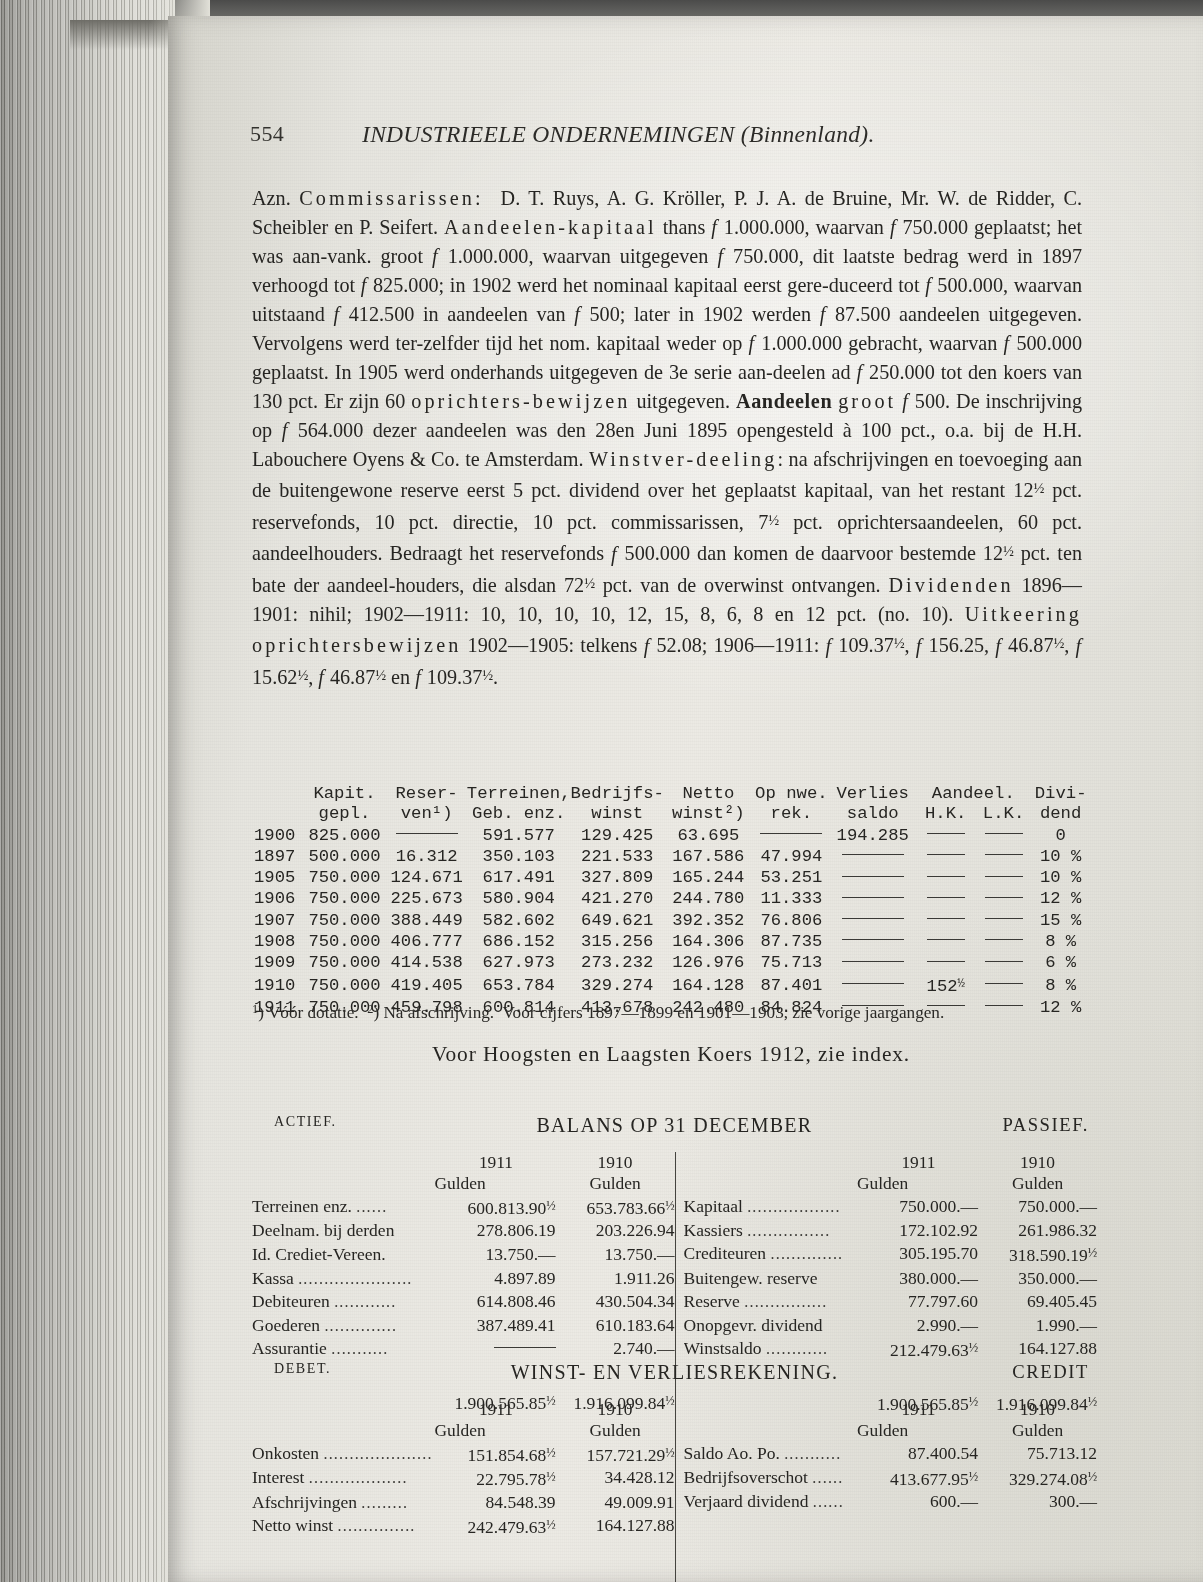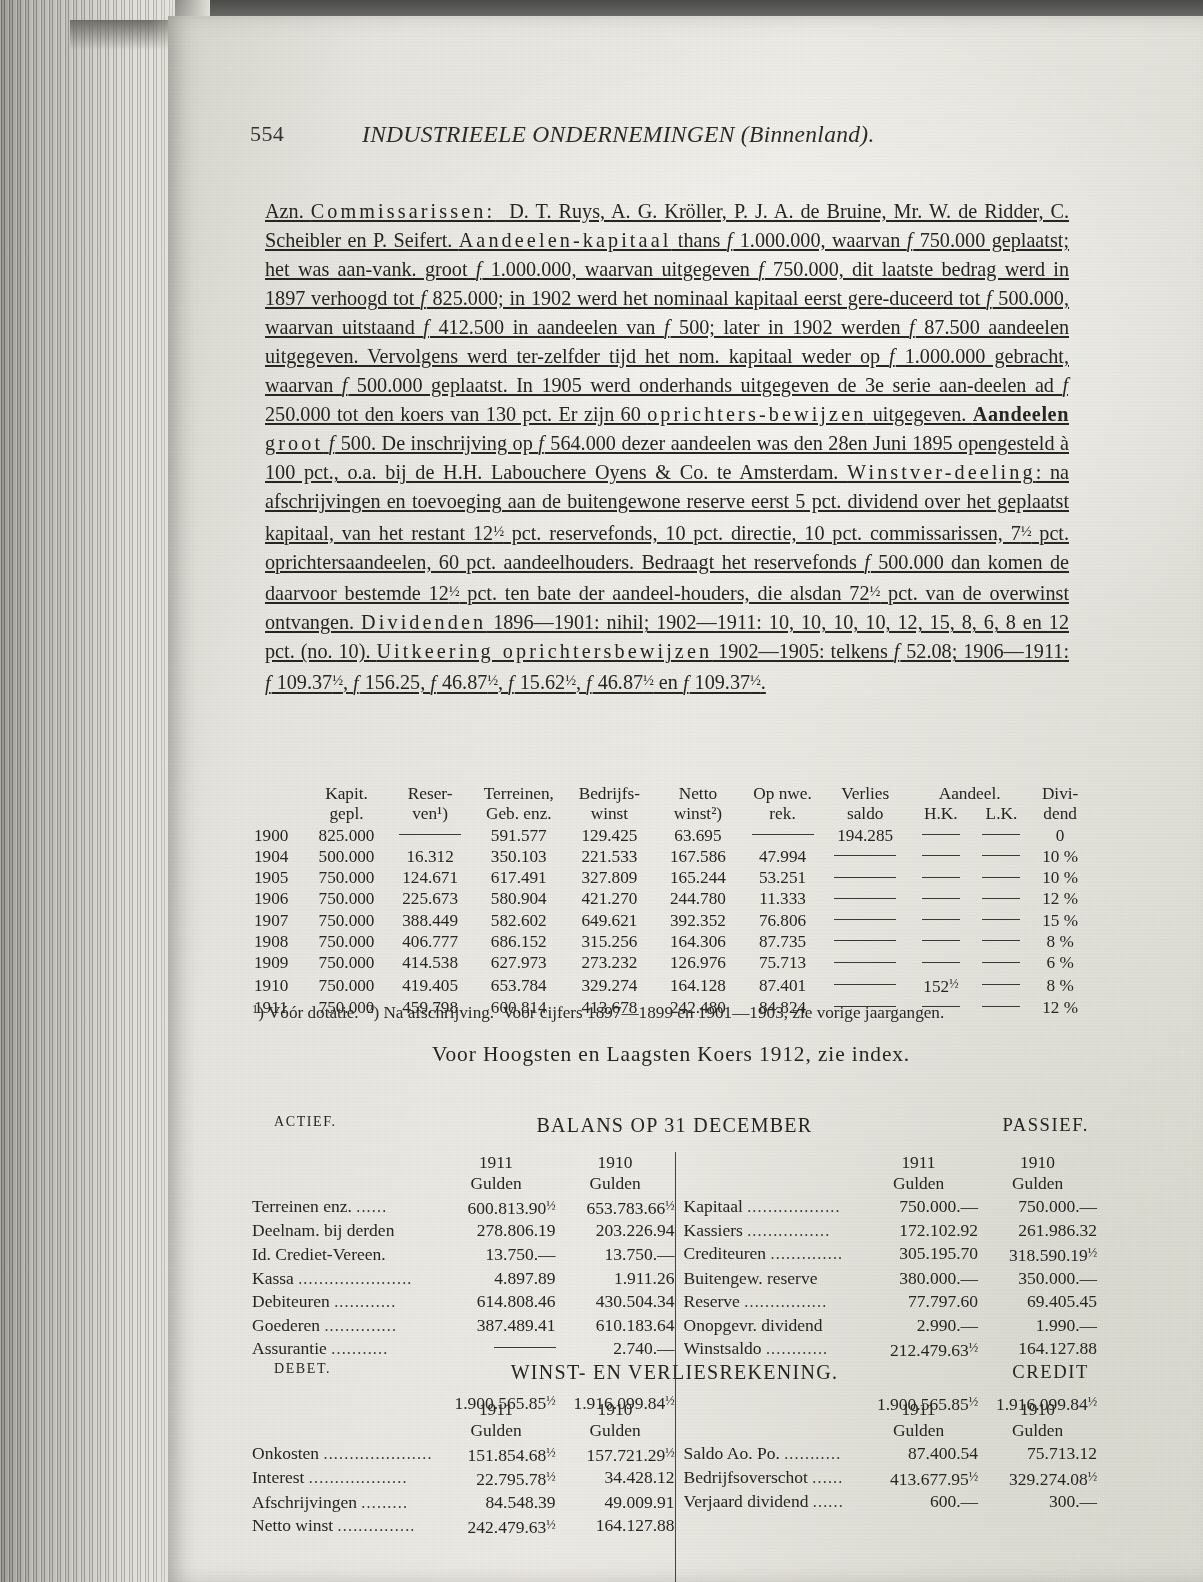--- a/index.html
+++ b/index.html
@@ -55,30 +55,30 @@
 
   
   .hdr{position:absolute;left:82px;top:105px;width:830px;}
   .pgnum{position:absolute;left:0;top:0;font-size:22px;letter-spacing:.4px;color:#33322e;}
   .runhead{position:absolute;left:112px;top:0;font-style:italic;font-size:23.5px;
            letter-spacing:.3px;color:#2c2b28;white-space:nowrap;}
 
   
   .body{position:absolute;left:84px;top:168px;width:830px;
         font-size:20.2px;line-height:29.05px;text-align:justify;color:#262522;}
-  .body p{margin:13px;text-decoration:underline;}
+  .body p{margin:0;}
   .sp{letter-spacing:3.1px;}
   .bd{font-weight:bold;letter-spacing:.6px;}
   .fl{font-style:italic;font-family:"Liberation Serif",serif;padding-right:1px;}
   .frac{font-size:.72em;vertical-align:.30em;letter-spacing:-.2px;}
 
   
   .stats{position:absolute;left:84px;top:768px;width:838px;
          font-size:17.1px;color:#262522;}
-  .stats table{border-collapse:collapse;width:838px;}
+  .stats table{border-collapse:collapse;width:838px;font-family:Liberation Mono, monospace;}
   .stats th{font-weight:normal;vertical-align:bottom;padding:0 0 1px 0;
             font-size:17.3px;line-height:19.3px;white-space:nowrap;}
   .stats td{padding:0;line-height:21.3px;font-size:17.2px;white-space:nowrap;}
   .c{text-align:center;}
   .dash{display:inline-block;width:44px;height:0;border-top:1.6px solid #3a3936;
         vertical-align:.33em;}
   .dash.lg{width:62px;}
   .dash.sm{width:38px;}
   .stats .yr{text-align:left;padding-left:2px;}
 
@@ -96,21 +96,21 @@
   .cap .m{position:absolute;left:0;right:0;top:0;text-align:center;font-size:20px;letter-spacing:1.3px;}
   .cap .r2{position:absolute;right:8px;top:0;font-size:18.6px;letter-spacing:1.6px;}
 
   .cols{display:flex;margin-top:12px;}
   .half{width:50%;position:relative;}
   .half.right{border-left:1.7px solid #45443f;padding-left:8px;box-sizing:border-box;}
 
   .yrrow,.gulrow{display:flex;font-size:17.4px;line-height:20.5px;}
   .yrrow .lab,.gulrow .lab{flex:1;}
   .yrrow .v,.gulrow .v{width:119px;text-align:center;}
-  .gulrow{margin-bottom:2px;}
+  .gulrow{margin-bottom:2px;gap:36px;}
 
   .line{display:flex;font-size:17.5px;line-height:22.6px;white-space:nowrap;}
   .line .lab{flex:1;overflow:hidden;position:relative;padding-right:4px;}
   .line .v{width:119px;text-align:right;}
   .dots{letter-spacing:1.2px;font-size:16px;color:#3b3a36;}
   .rule{height:0;border-top:1.5px solid #3b3a36;}
 
   .totrow{display:flex;font-size:17.5px;margin-top:4px;}
   .totrow .lab{flex:1;}
   .totrow .v{width:119px;text-align:right;margin-top:10px;}
@@ -195,21 +195,21 @@
                 <td class="c">591.577</td>
                 <td class="c">129.425</td>
                 <td class="c">63.695</td>
                 <td class="c"><span class="dash lg"></span></td>
                 <td class="c">194.285</td>
                 <td class="c"><span class="dash sm"></span></td>
                 <td class="c"><span class="dash sm"></span></td>
                 <td class="c">0</td>
               </tr>
               <tr>
-                <td class="yr">1904</td>
+                <td class="yr">1897</td>
                 <td class="c">500.000</td>
                 <td class="c">16.312</td>
                 <td class="c">350.103</td>
                 <td class="c">221.533</td>
                 <td class="c">167.586</td>
                 <td class="c">47.994</td>
                 <td class="c"><span class="dash lg"></span></td>
                 <td class="c"><span class="dash sm"></span></td>
                 <td class="c"><span class="dash sm"></span></td>
                 <td class="c">10 %</td>

